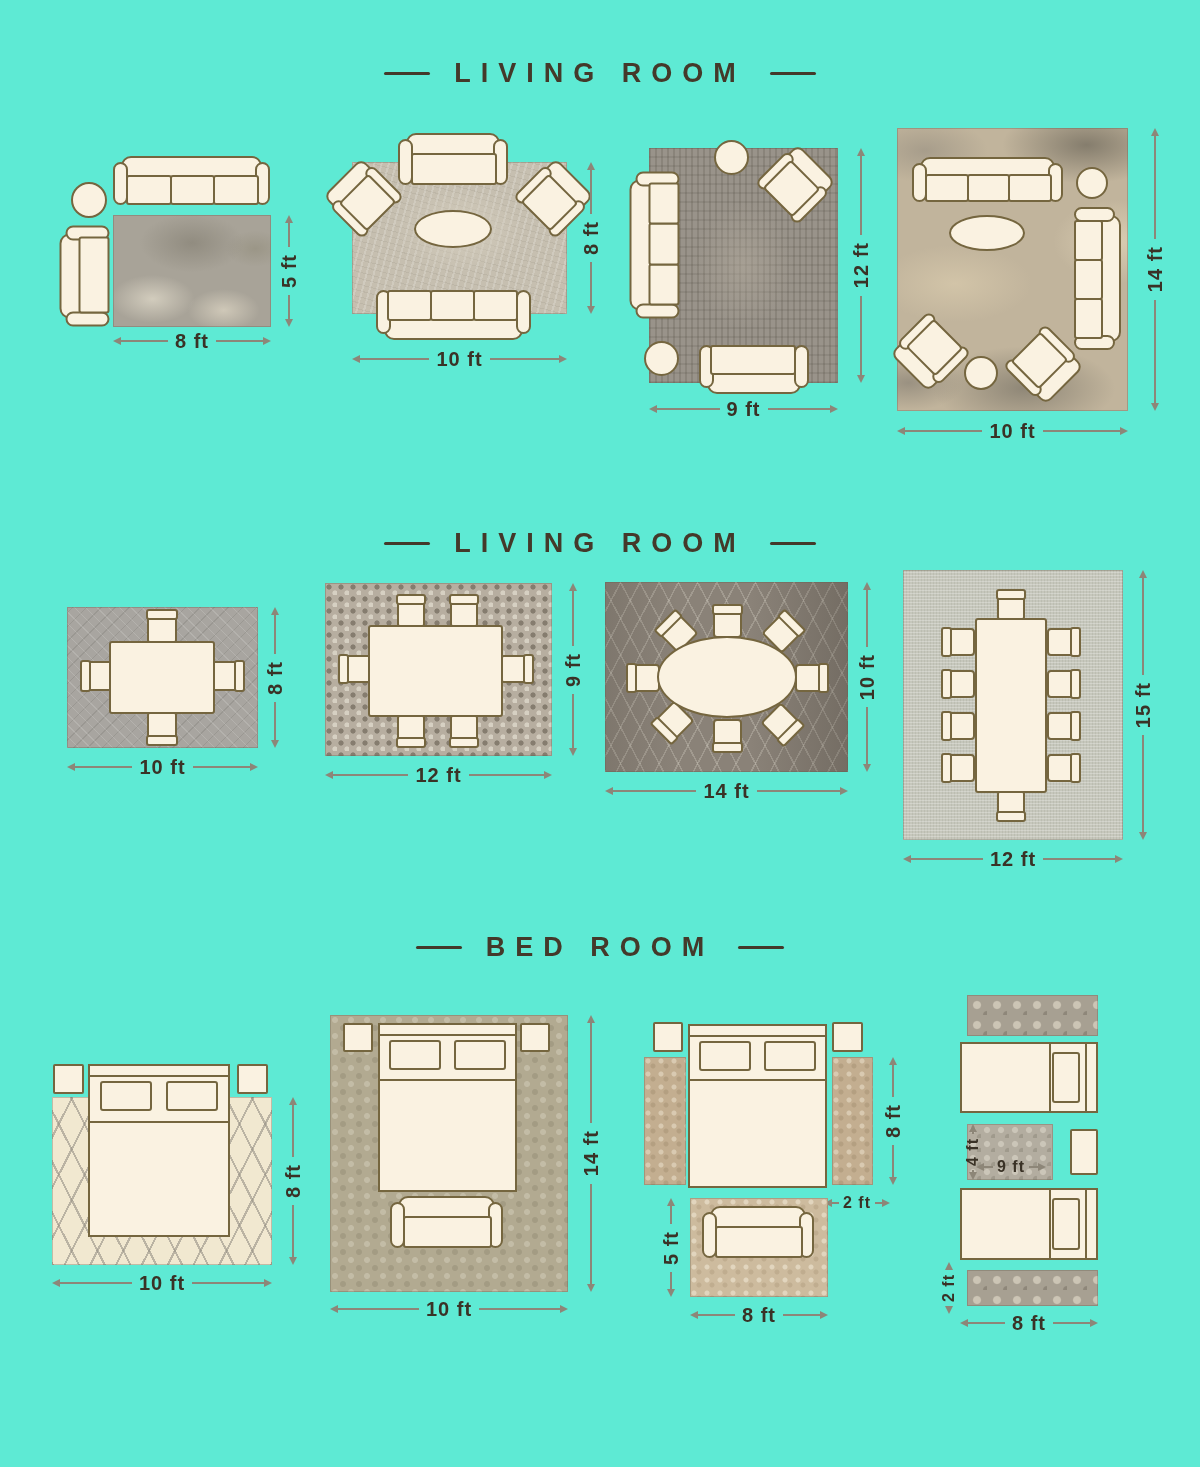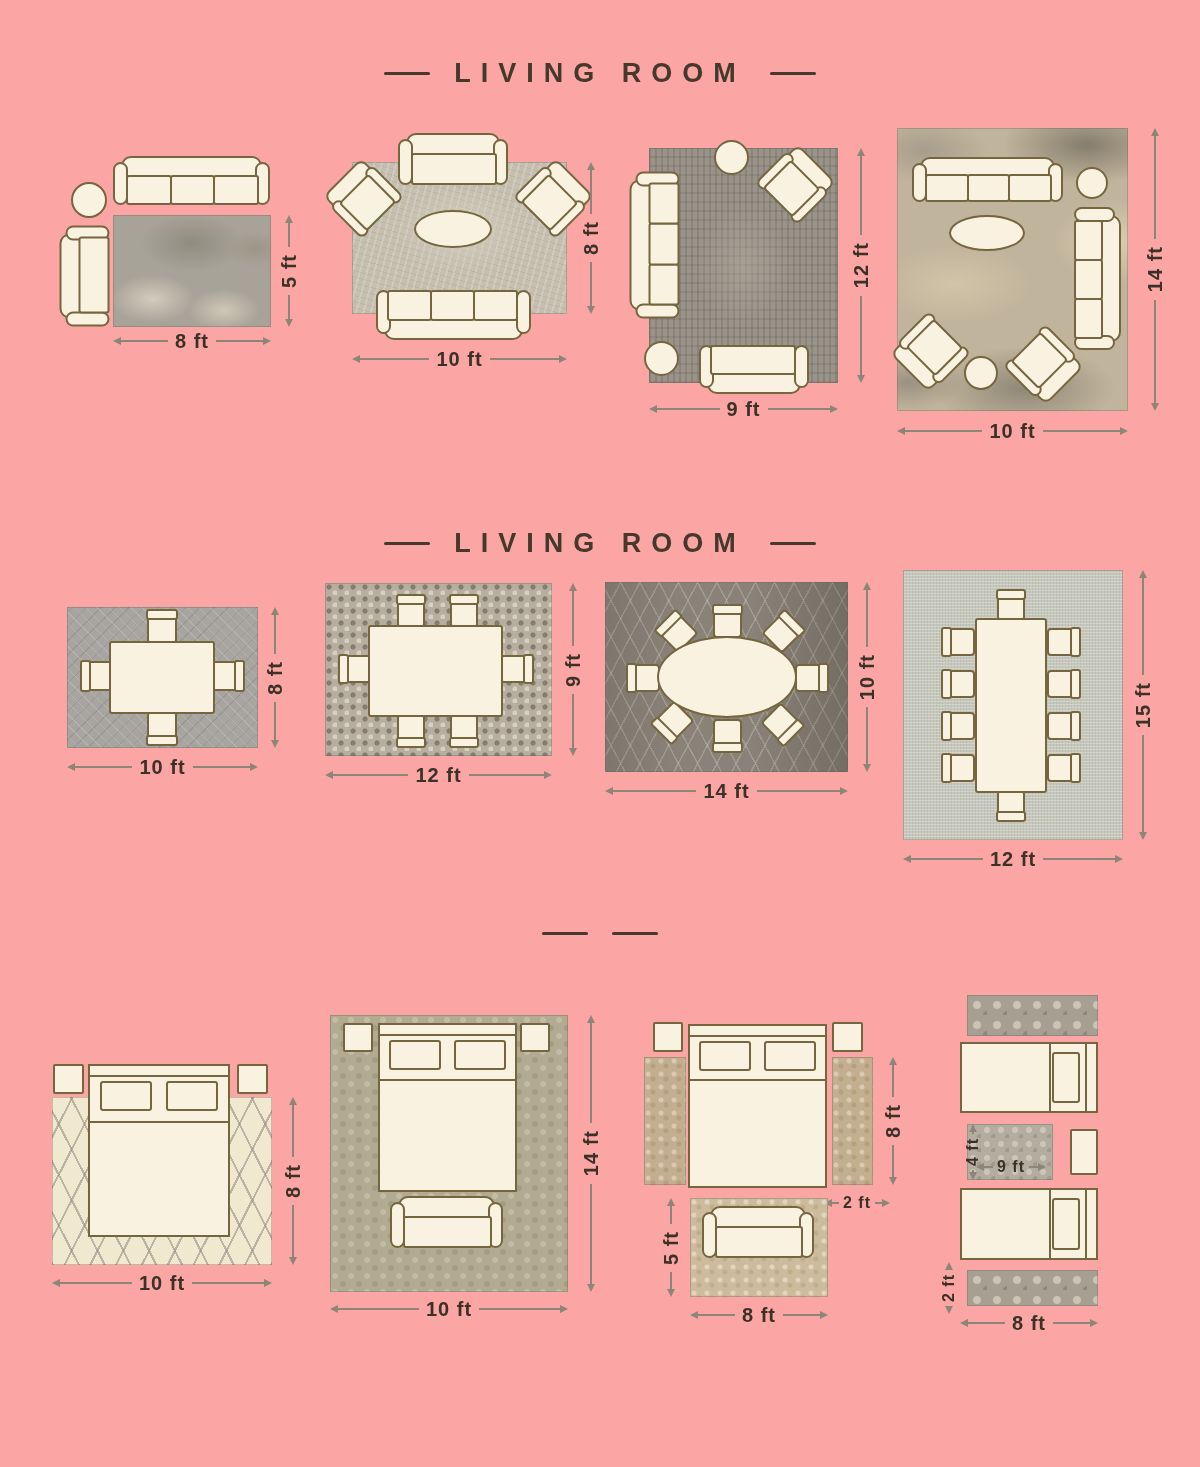--- a/index.html
+++ b/index.html
@@ -3,21 +3,21 @@
 <meta charset="utf-8">
 <style>
   :root{
     --ol:#75663f;
     --cream:#faf2e1;
     --dimtx:#3a3226;
     --dimln:#8d8678;
     --head:#44392a;
   }
   html,body{margin:0;padding:0;background:#ffffff;}
-  .canvas{position:relative;width:1200px;height:1467px;margin:0 auto;background:#fca5a5;
+  .canvas{position:relative;width:1200px;height:1467px;margin:0 auto;background:#5eead4;
           font-family:"Liberation Sans",sans-serif;overflow:hidden;}
   
   .sec-title{position:absolute;left:0;right:0;display:flex;justify-content:center;align-items:center;gap:24px;}
   .sec-title h2{margin:0;font-size:27px;font-weight:700;letter-spacing:10px;color:var(--head);white-space:nowrap;}
   .sec-title .dash{width:46px;height:3px;background:var(--head);border-radius:2px;}
   
   .rug{position:absolute;box-sizing:border-box;box-shadow:inset 0 0 0 1px rgba(100,92,75,.32);}
   .rug-l1{background-color:#a8a398;background-image:
     radial-gradient(ellipse 70px 40px at 25% 75%,#d2ccbd 0%,rgba(210,204,189,0) 60%),
     radial-gradient(ellipse 60px 35px at 70% 85%,#cfc8b8 0%,rgba(207,200,184,0) 60%),
@@ -408,20 +408,21 @@
   <div class="dim dim-h" style="left:903px;top:848px;width:220px">
     <i class="ah al"></i>
       <i class="ln"></i>
       <span class="dlabel">12 ft</span>
       <i class="ln"></i>
       <i class="ah ar2"></i>
   </div>
 
   <div class="sec-title" style="top:932px">
     <span class="dash"></span>
+    <h2>BED ROOM</h2>
     <span class="dash"></span>
   </div>
 
   <div class="rug rug-b1" style="left:52px;top:1097px;width:220px;height:168px"></div>
   <div class="nst" style="left:53px;top:1064px;width:31px;height:30px"></div>
   <div class="nst" style="left:237px;top:1064px;width:31px;height:30px"></div>
   <div class="bed furn" style="left:88px;top:1064px;width:142px;height:173px">
     <i class="hbln"></i>
     <i class="pw p1"></i>
       <i class="pw p2"></i>

